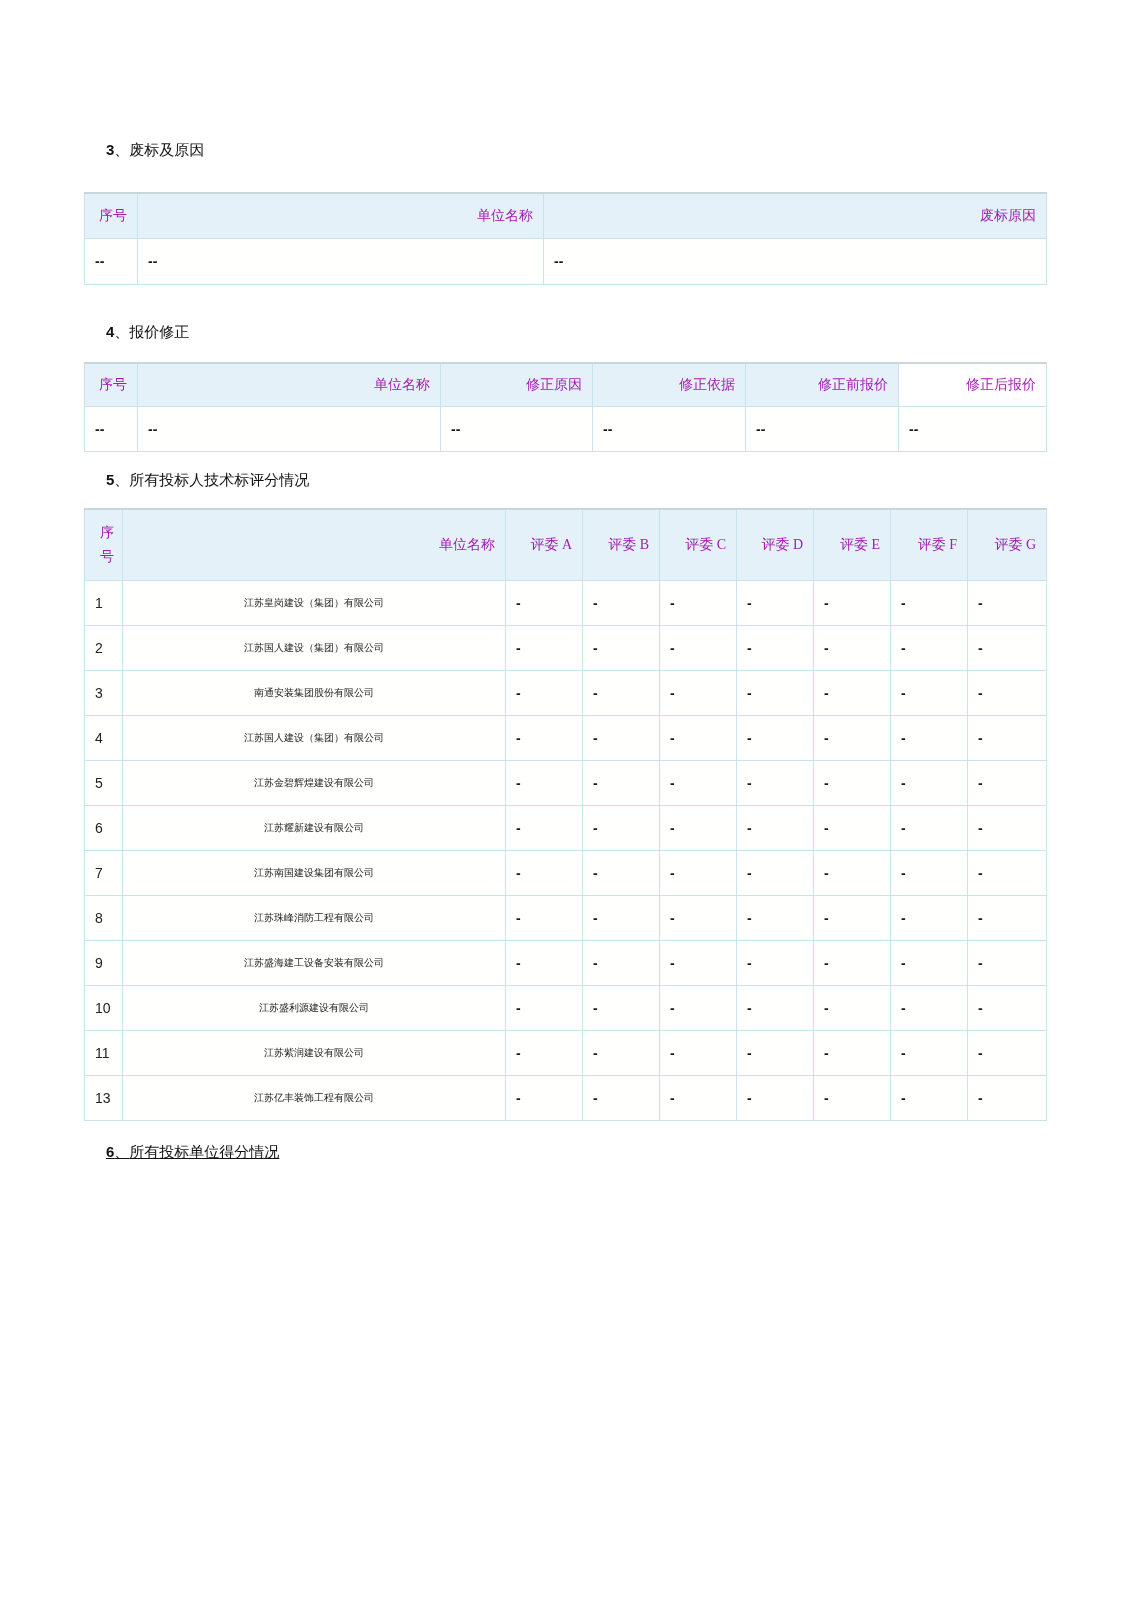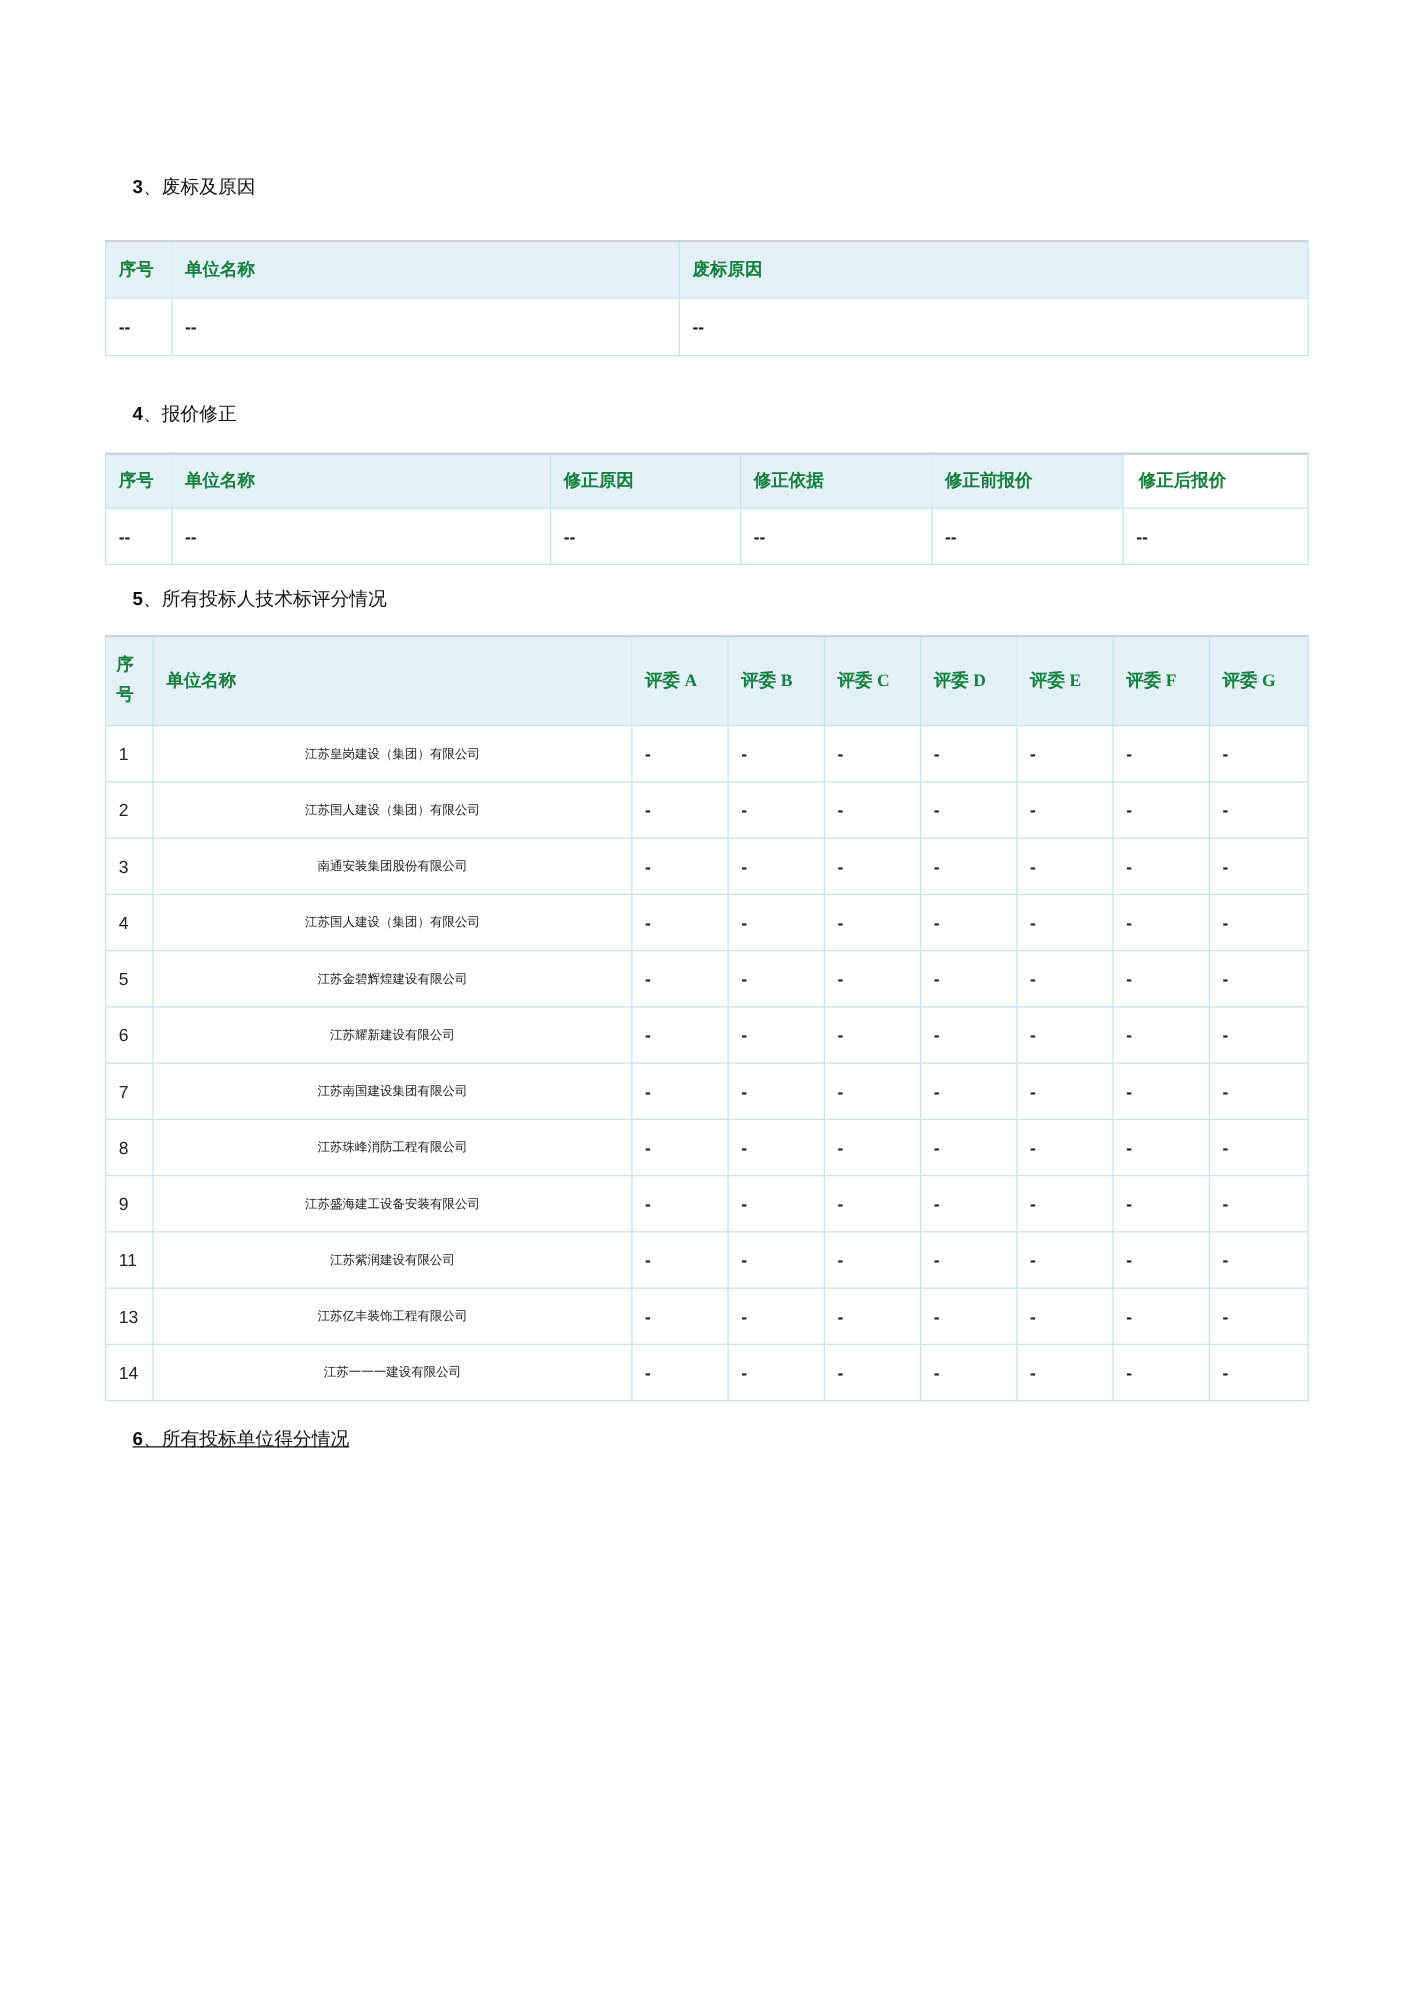--- a/index.html
+++ b/index.html
@@ -23,22 +23,22 @@
   table{
     border-collapse:collapse;table-layout:fixed;
     margin-left:84px;width:962px;
     border:1px solid #bfdfeb;border-top:2px solid #c9d6da;
   }
   th,td{
     border:1px solid #c6e3ee;overflow:hidden;
     font-size:14px;vertical-align:middle;
   }
   th{
-    background:#e4f1f9;font-weight:bold;text-align:left;
-    padding:4px 10px;color:#15803d;
+    background:#e4f1f9;font-weight:normal;text-align:right;
+    padding:4px 10px;color:#a21caf;
     font-family:"Liberation Serif","DejaVu Serif",serif;
   }
   th.white-head{background:#ffffff;padding-left:12px;}
   td{background:#fffffe;padding:4px 10px;}
   td.dash{font-weight:bold;color:#1a1a1a;}
   td.name{
     text-align:center;font-size:10px;
     font-family:"Liberation Serif","DejaVu Serif",serif;
   }
   td.seq{font-size:14px;}
@@ -239,20 +239,31 @@
         <td class="name">江苏盛海建工设备安装有限公司</td>
         <td class="dash">-</td>
         <td class="dash">-</td>
         <td class="dash">-</td>
         <td class="dash">-</td>
         <td class="dash">-</td>
         <td class="dash">-</td>
         <td class="dash">-</td>
       </tr>
 
+      <tr>
+        <td class="seq">10</td>
+        <td class="name">江苏盛利源建设有限公司</td>
+        <td class="dash">-</td>
+        <td class="dash">-</td>
+        <td class="dash">-</td>
+        <td class="dash">-</td>
+        <td class="dash">-</td>
+        <td class="dash">-</td>
+        <td class="dash">-</td>
+      </tr>
 
       <tr>
         <td class="seq">11</td>
         <td class="name">江苏紫润建设有限公司</td>
         <td class="dash">-</td>
         <td class="dash">-</td>
         <td class="dash">-</td>
         <td class="dash">-</td>
         <td class="dash">-</td>
         <td class="dash">-</td>
@@ -265,30 +276,19 @@
         <td class="name">江苏亿丰装饰工程有限公司</td>
         <td class="dash">-</td>
         <td class="dash">-</td>
         <td class="dash">-</td>
         <td class="dash">-</td>
         <td class="dash">-</td>
         <td class="dash">-</td>
         <td class="dash">-</td>
       </tr>
 
-      <tr>
-        <td class="seq">14</td>
-        <td class="name">江苏一一一建设有限公司</td>
-        <td class="dash">-</td>
-        <td class="dash">-</td>
-        <td class="dash">-</td>
-        <td class="dash">-</td>
-        <td class="dash">-</td>
-        <td class="dash">-</td>
-        <td class="dash">-</td>
-      </tr>
 
     </tbody>
 </table>
 
 <div class="heading" id="h6">
   <span class="num">6</span><span class="sep">、</span><span class="ttl">所有投标单位得分情况</span>
 </div>
 
 </body></html>

